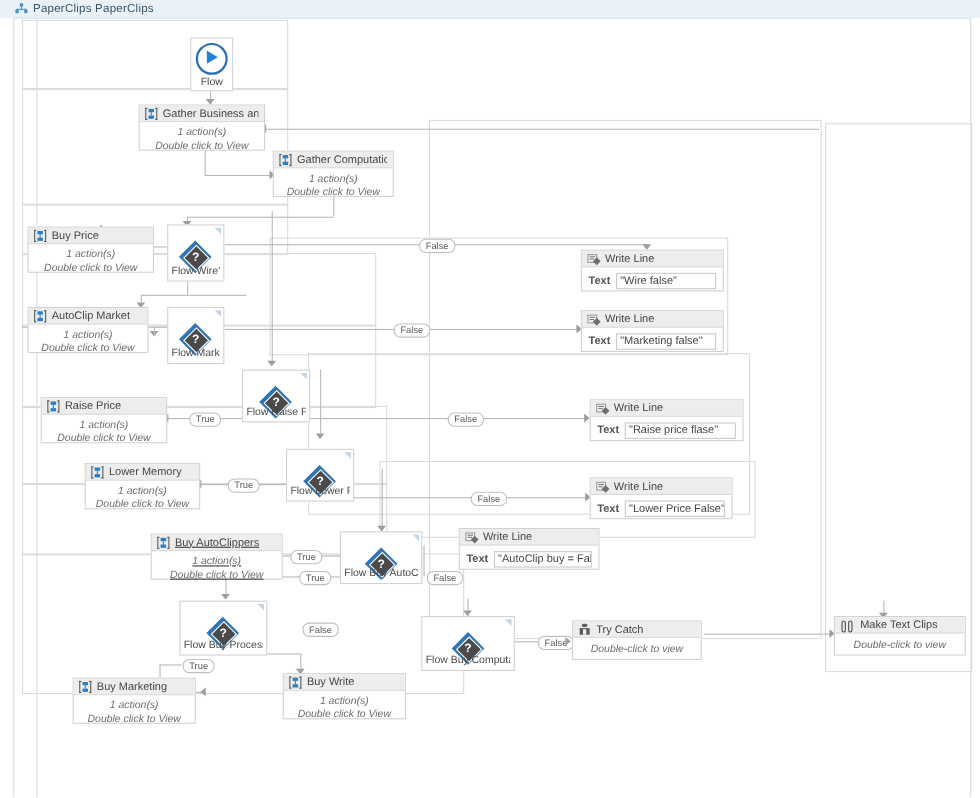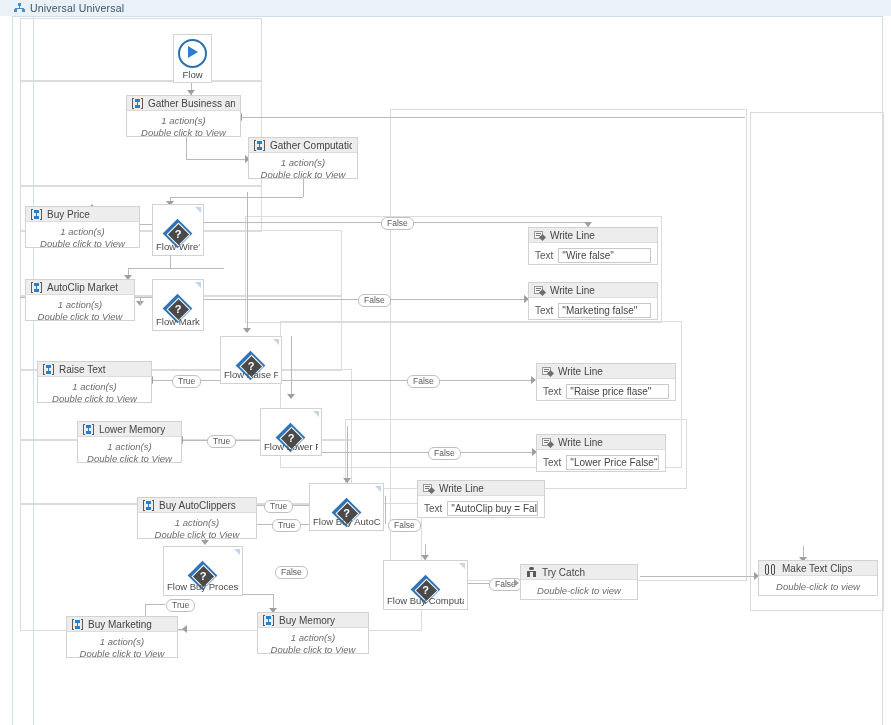--- a/index.html
+++ b/index.html
@@ -106,21 +106,21 @@
        display:flex;flex-direction:column;align-items:center;justify-content:center;}
   .startnode .circ{width:25px;height:25px;border-radius:50%;
        border:2px solid #2a6fb0;position:relative;margin-top:2px;}
   .startnode .circ:after{content:"";position:absolute;left:8px;top:5px;
        border-left:10px solid #2a7fd4;border-top:6px solid transparent;
        border-bottom:6px solid transparent;}
   .startnode .slbl{font-size:9.5px;color:#4a4a4a;margin-top:1px;}
 
   
   .argrow{display:flex;align-items:center;gap:5px;padding:5px 6px 6px 6px;}
-  .argrow .k{font-size:10px;color:#555;}
+  .argrow .k{font-size:10px;color:#555;font-weight:bold;}
   .argrow .v{flex:1;height:13px;line-height:13px;background:#fff;
        border:1px solid #c9c9c9;font-size:10px;color:#444;padding:0 3px;
        white-space:nowrap;overflow:hidden;}
 
   
   .cx{position:absolute;background:#b9b9b9;height:1px;}
   .cy{position:absolute;background:#b9b9b9;width:1px;}
   .arr{position:absolute;width:0;height:0;}
   .arr.d{border-left:4px solid transparent;border-right:4px solid transparent;
          border-top:5px solid #9e9e9e;}
@@ -143,21 +143,21 @@
   <div id="breadcrumb">
     <span class="bc-icon">
       <i class="t"></i>
         <i class="l"></i>
         <i class="r"></i>
         <i class="v"></i>
       <i class="h"></i>
         <i class="lv"></i>
         <i class="rv"></i>
     </span>
-    <span class="bc-label">Universal Universal</span>
+    <span class="bc-label">PaperClips PaperClips</span>
   </div>
 </div>
 
 <div id="canvas">
 
   <div class="pane-line" style="left:12px;top:0;width:1px;height:709px;"></div>
   <div class="pane-line" style="left:33px;top:0;width:1px;height:709px;"></div>
   <div class="pane-line" style="left:882px;top:0;width:1px;height:709px;"></div>
   <div class="pane-line" style="left:12px;top:0;width:870px;height:1px;"></div>
 
@@ -393,21 +393,21 @@
           <b class="bl1"></b>
           <b class="bl2"></b>
           <b class="bl3"></b>
           <b class="br1"></b>
           <b class="br2"></b>
           <b class="br3"></b>
           <s class="d1"></s>
           <s class="d2"></s>
           <s class="d3"></s>
         </span>
-      <span class="ttl">Raise Text</span>
+      <span class="ttl">Raise Price</span>
     </div>
     <div class="body">
       <div class="ln">1 action(s)</div>
       <div class="ln">Double click to View</div>
     </div>
   </div>
 
   <div class="dec" style="left:220px;top:320px;width:62px;height:48px;">
     <div class="dcorner"></div>
     <div class="dia">
@@ -444,21 +444,21 @@
     <div class="dcorner"></div>
     <div class="dia">
       <div class="o"></div>
         <div class="m"></div>
         <div class="i"></div>
         <div class="q">?</div>
     </div>
     <div class="dlbl">Flow Lower Price?</div>
   </div>
 
-  <div class="node" style="left:137px;top:481px;width:120px;height:42px;">
+  <div class="node" style="left:137px;top:469px;width:120px;height:42px;text-decoration:underline;">
     <div class="hdr">
       <span class="ico-seq">
           <b class="bl1"></b>
           <b class="bl2"></b>
           <b class="bl3"></b>
           <b class="br1"></b>
           <b class="br2"></b>
           <b class="br3"></b>
           <s class="d1"></s>
           <s class="d2"></s>
@@ -532,21 +532,21 @@
           <b class="bl1"></b>
           <b class="bl2"></b>
           <b class="bl3"></b>
           <b class="br1"></b>
           <b class="br2"></b>
           <b class="br3"></b>
           <s class="d1"></s>
           <s class="d2"></s>
           <s class="d3"></s>
         </span>
-      <span class="ttl">Buy Memory</span>
+      <span class="ttl">Buy Write</span>
     </div>
     <div class="body">
       <div class="ln">1 action(s)</div>
       <div class="ln">Double click to View</div>
     </div>
   </div>
 
   <div class="node" style="left:520px;top:548px;width:118px;height:36px;">
     <div class="hdr">
       <span class="ico-tc">

